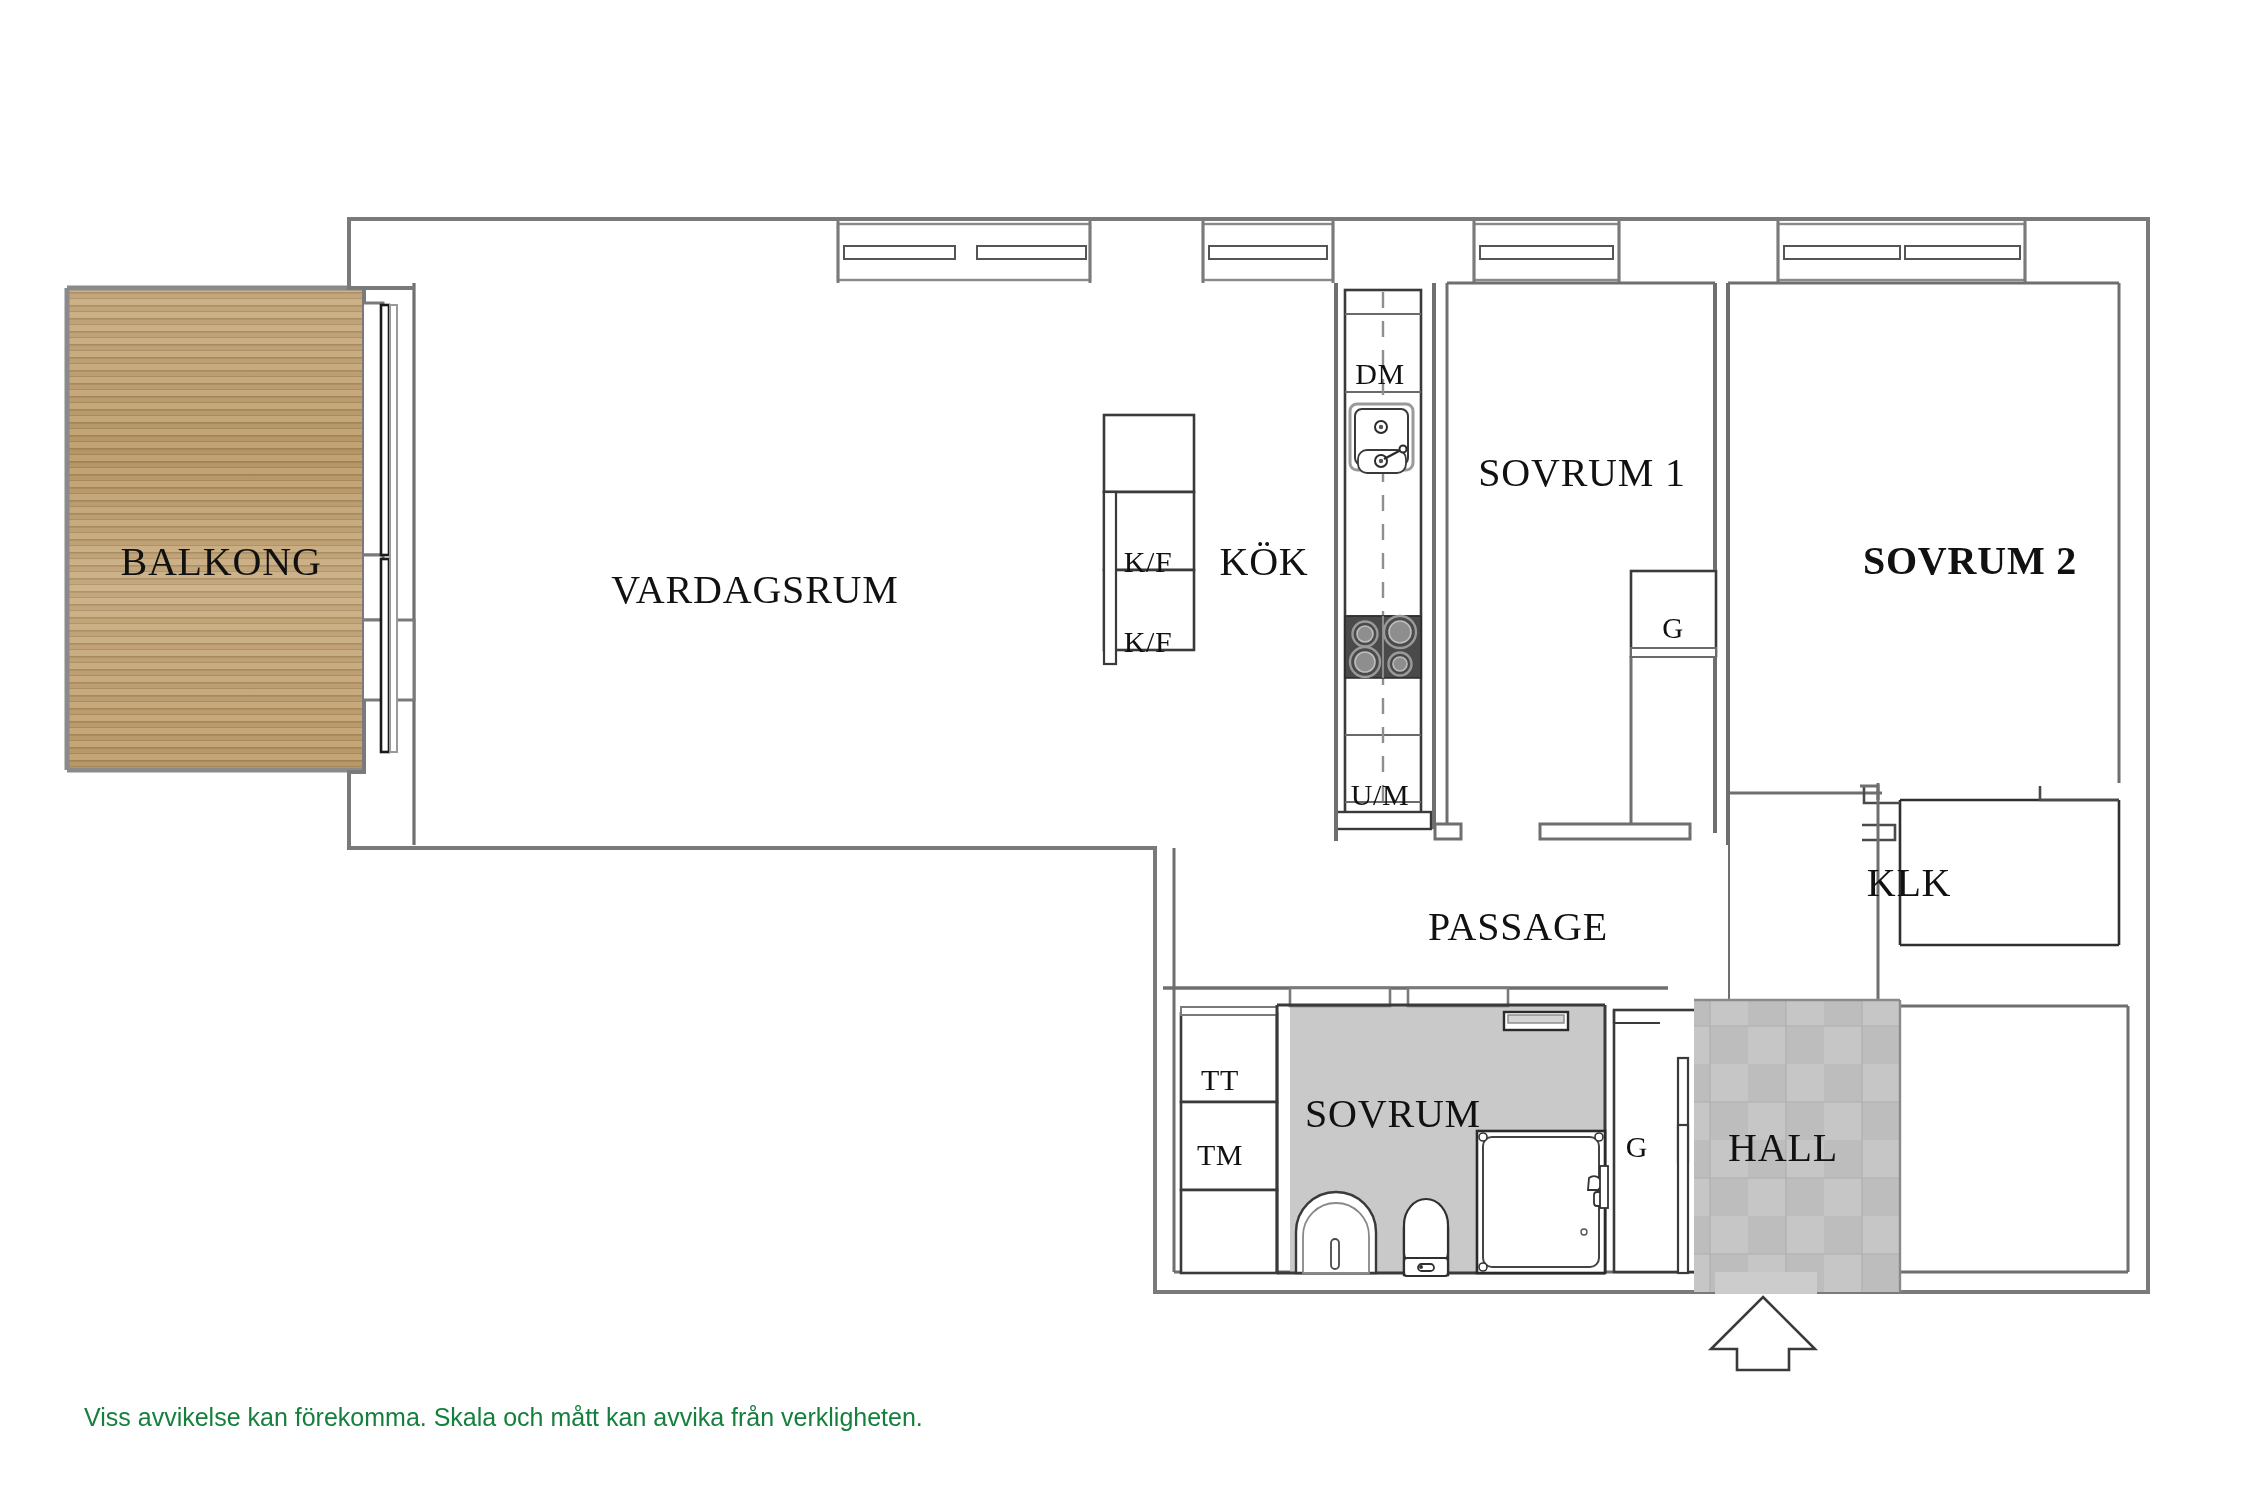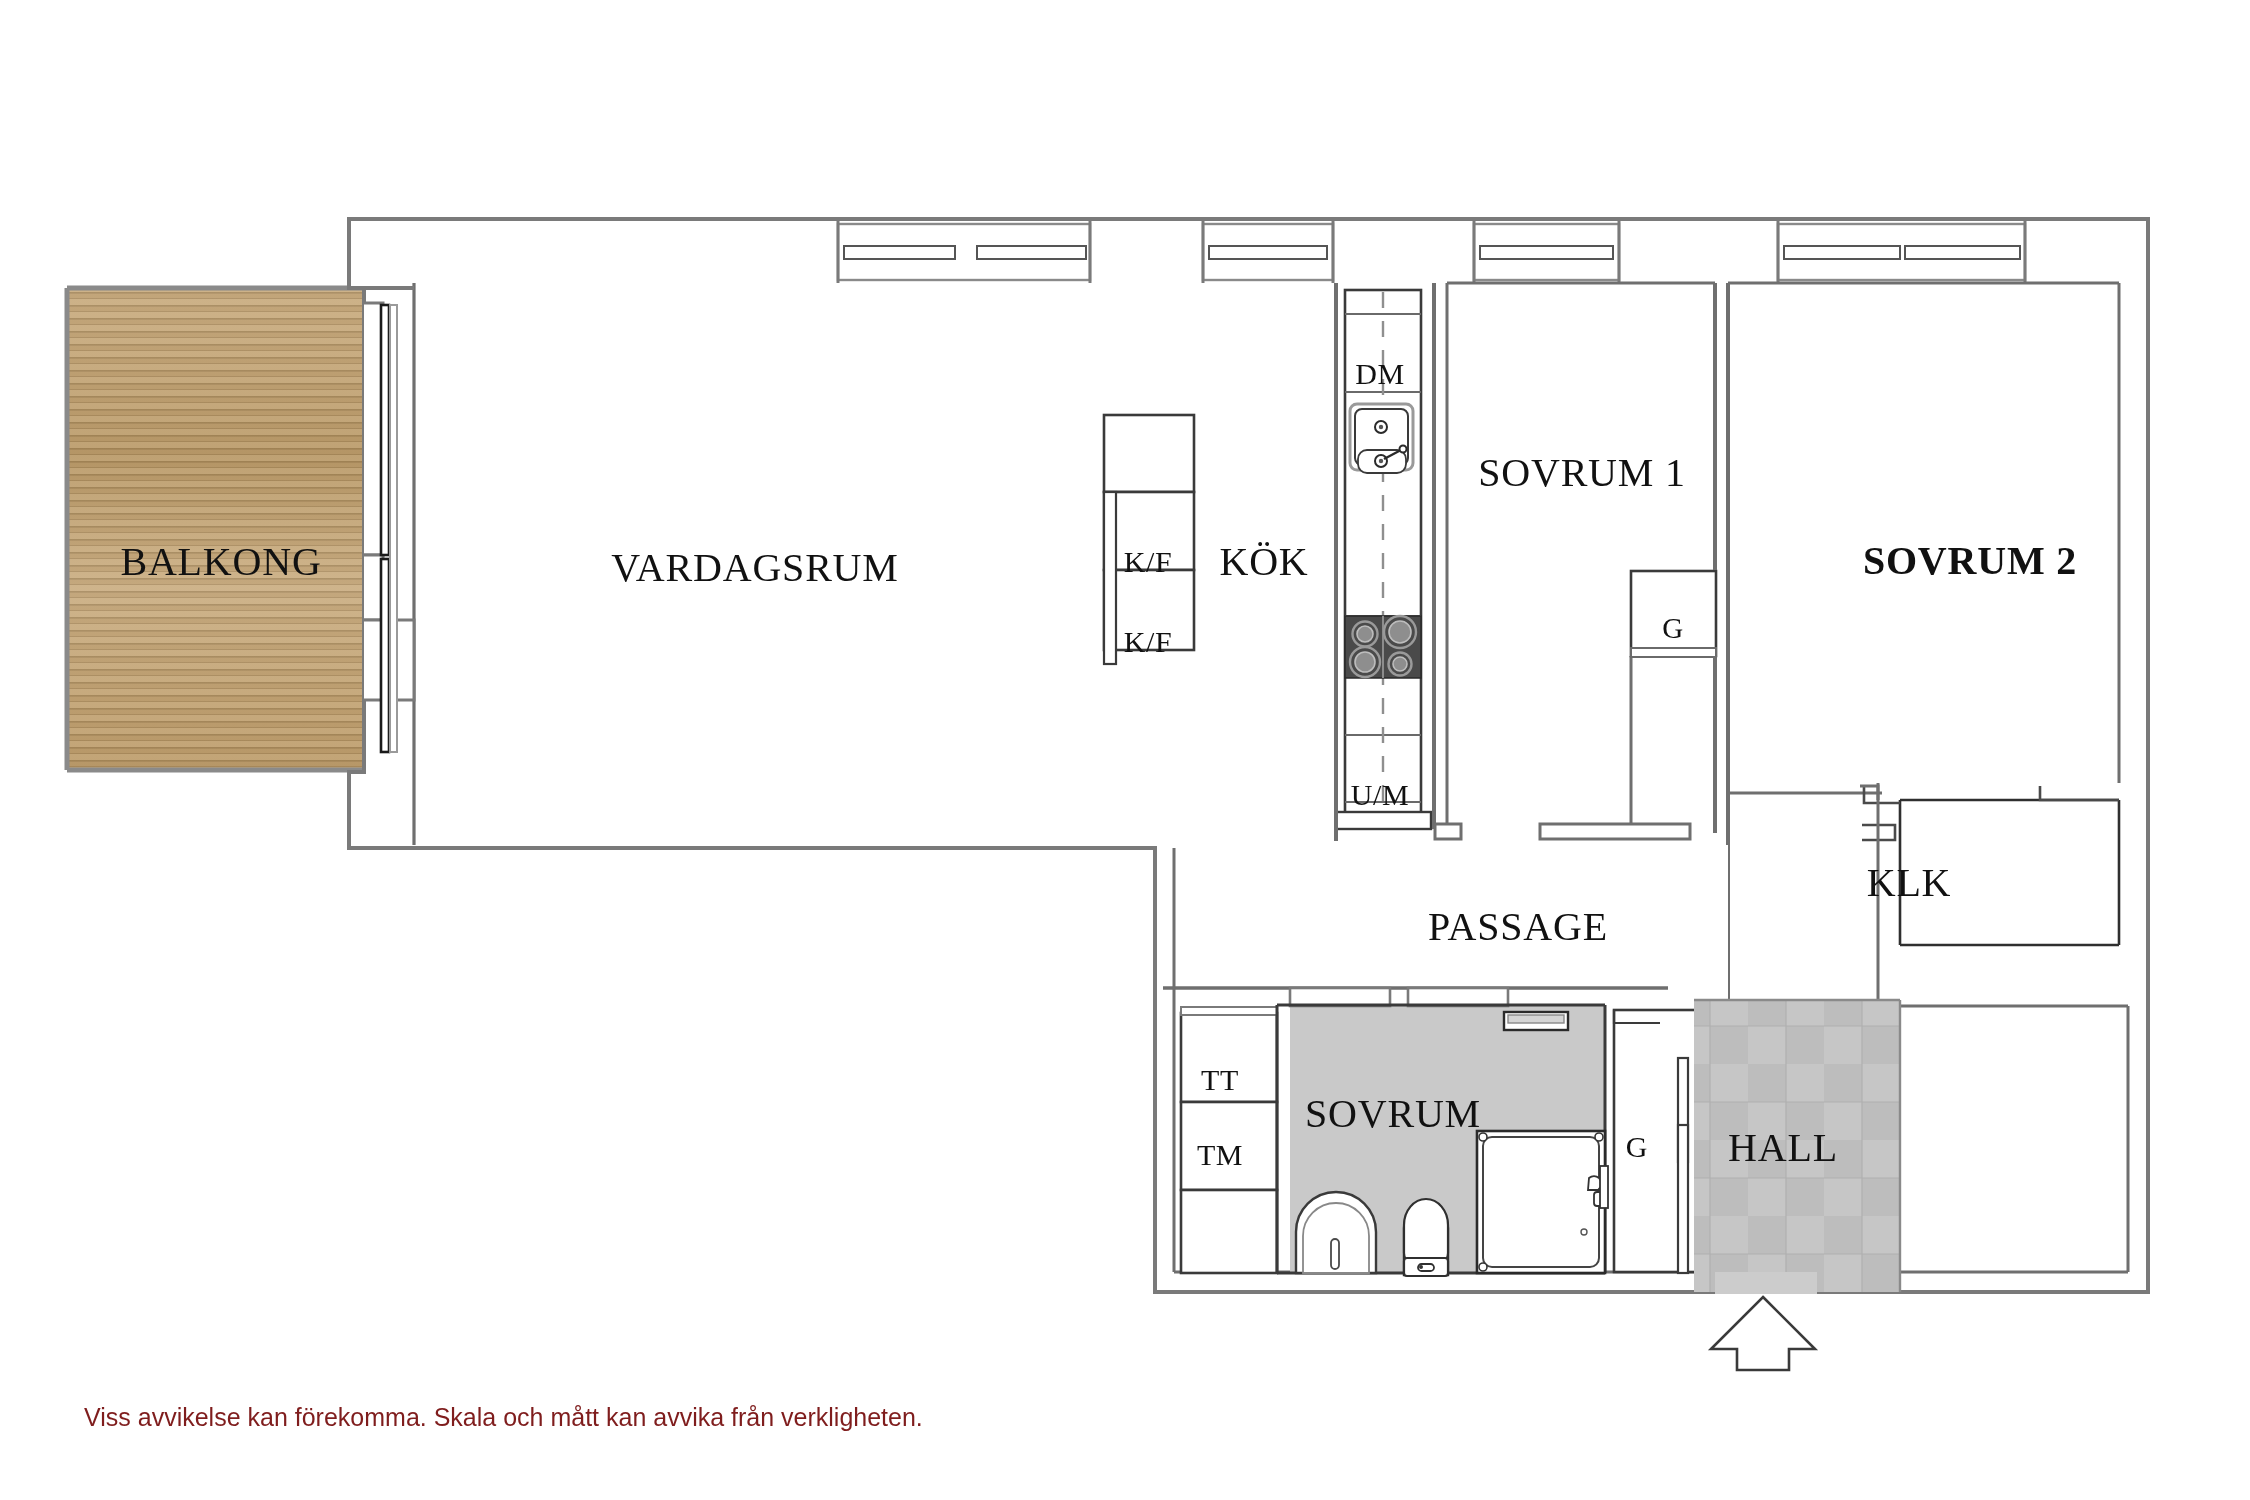--- a/index.html
+++ b/index.html
@@ -34,21 +34,21 @@
   .label.rm   { font-size: 40px; }
   .label.sm   { font-size: 30px; }
   .label.tiny { font-size: 29px; }
 
   .disclaimer {
     position: absolute;
     left: 84px;
     top: 1403px;
     font-family: "Liberation Sans", sans-serif;
     font-size: 25px;
-    color: #7f1d1d;
+    color: #15803d;
     white-space: nowrap;
   }
 </style>
 </head>
 <body>
 
 <svg id="plan" viewBox="0 0 2250 1500" xmlns="http://www.w3.org/2000/svg">
 
   <defs>
 
@@ -337,21 +337,21 @@
     <path d="M1763 1297 L1815 1349 L1789 1349 L1789 1370 L1737 1370
              L1737 1349 L1711 1349 Z" fill="#ffffff" stroke="#3a3a3a" stroke-width="2.6" stroke-linejoin="miter"></path>
   </g>
 
 </svg>
 
 <div id="labels">
 
   <div class="label rm" style="left:221px; top:541px;">BALKONG</div>
 
-  <div class="label rm" style="left:755px; top:547px;">VARDAGSRUM</div>
+  <div class="label rm" style="left:755px; top:569px;">VARDAGSRUM</div>
 
   <div class="label rm" style="left:1264px; top:541px;">KÖK</div>
 
   <div class="label rm" style="left:1582px; top:452px;">SOVRUM 1</div>
 
   <div class="label rm" style="left:1970px; top:540px;font-weight:bold;">SOVRUM 2</div>
 
   <div class="label rm" style="left:1909px; top:862px;">KLK</div>
 
   <div class="label rm" style="left:1518px; top:906px;">PASSAGE</div>

